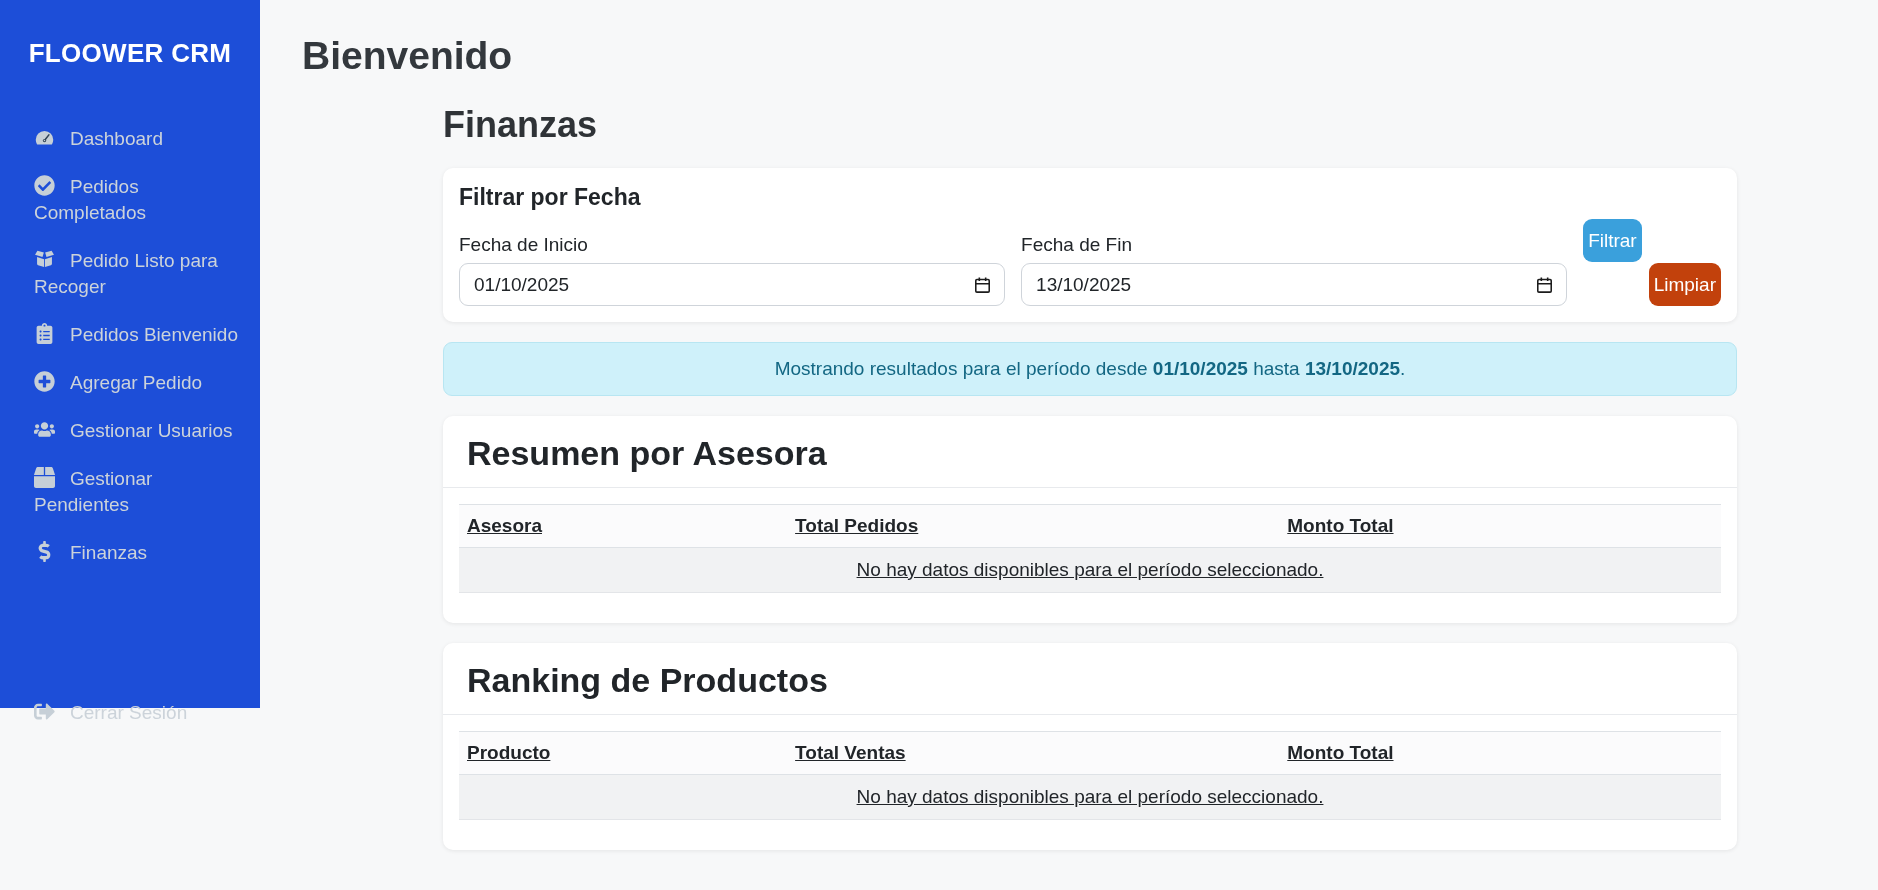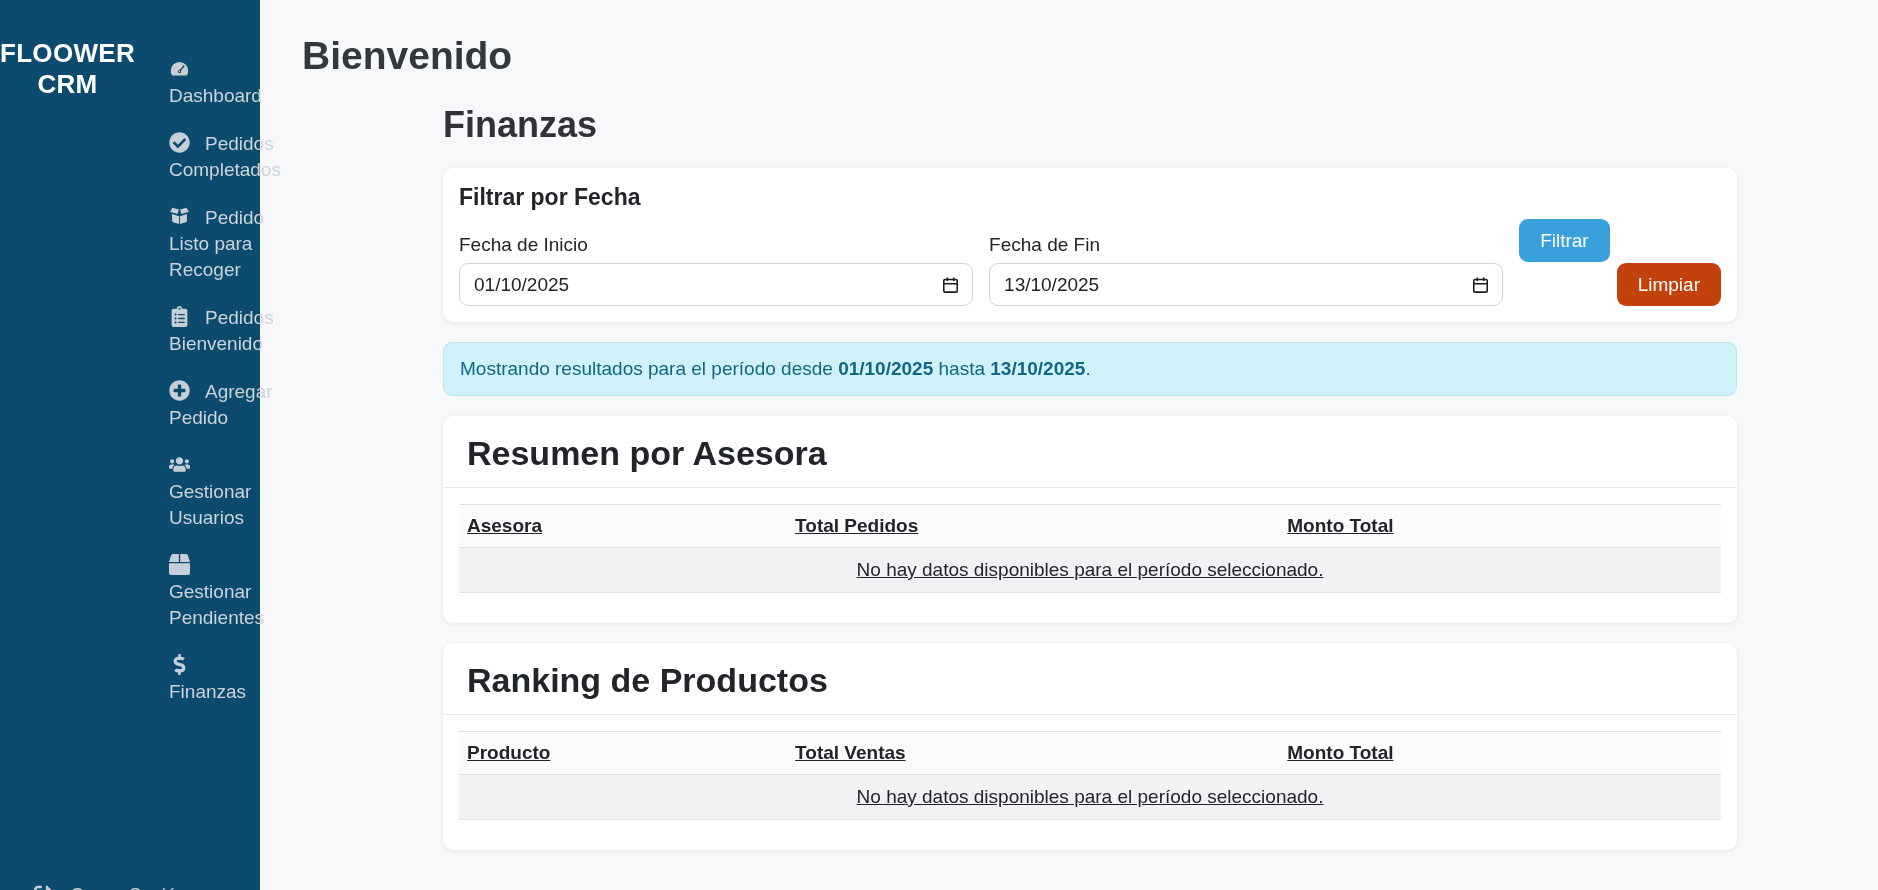--- a/index.html
+++ b/index.html
@@ -6,24 +6,24 @@
   html,body { margin:0; padding:0; }
   body {
     width:1878px; height:890px; overflow:hidden;
     display:flex;
     font-family:"Liberation Sans", sans-serif;
     background:#f7f8f9;
     color:#212529;
   }
   
   .sidebar {
-    width:260px; min-width:260px; height:890px;
-    background:#0c4a6e;
+    width:260px; min-width:260px; height:708px;
+    background:#1d4ed8;
     position:relative;
-    display:flex; flex-direction:row;
+    display:flex; flex-direction:column;
   }
   .logo {
     margin-top:38px; text-align:center;
     color:#ffffff; font-size:26px; font-weight:700; letter-spacing:.3px;
   }
   .nav { margin-top:46px; }
   .nav-link {
     display:block;
     padding:11px 20px 11px 34px;
     font-size:19px; line-height:26px;
@@ -60,31 +60,31 @@
     padding:0 46px 0 14px;
     font-size:19px; color:#212529; font-family:inherit;
     background:#fff; outline:none;
   }
   .cal-icon {
     position:absolute; right:13px; top:50%; transform:translateY(-50%);
     width:19px; height:19px; cursor:pointer;
   }
   .btns { display:flex; gap:7px; }
   .btn {
-    height:43px; padding:0 21px;
+    height:43px; padding:0 5px;
     border:none; border-radius:9px;
     font-size:19px; font-family:inherit; color:#fff; cursor:pointer;
   }
   .btn-primary { background:#3aa0dc; }
   .btn-secondary { background:#c2410c;margin-top:44px; }
   
   .alert {
     margin-top:20px; padding:15px 16px;
     background:#cff1fa; border:1px solid #b8e6f2; border-radius:9px;
-    color:#136783; font-size:19px;
+    color:#136783; font-size:19px;text-align:center;
   }
   .alert b { font-weight:700; }
   
   .table-card { margin-top:20px; padding-bottom:30px; }
   .card-header { padding:18px 24px 14px; border-bottom:1px solid #e8eaed; }
   .card-header h3 { margin:0; font-size:34px; font-weight:700; color:#212529; }
   .table-wrap { padding:16px 16px 0;text-decoration:underline; }
   table { width:100%; border-collapse:collapse; font-size:19px; }
   th {
     text-align:left; font-weight:700; color:#212529;

